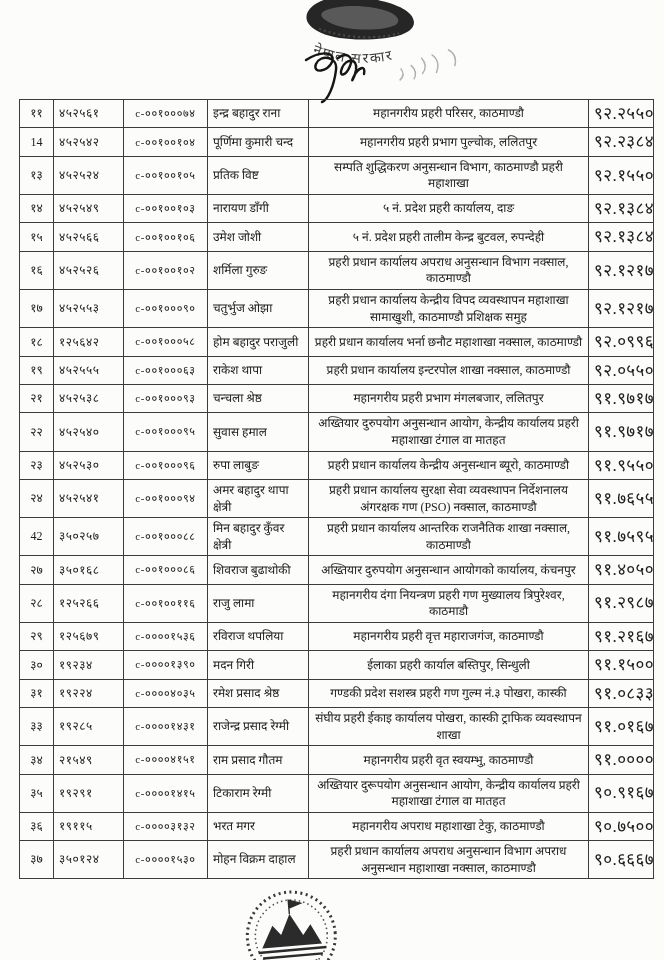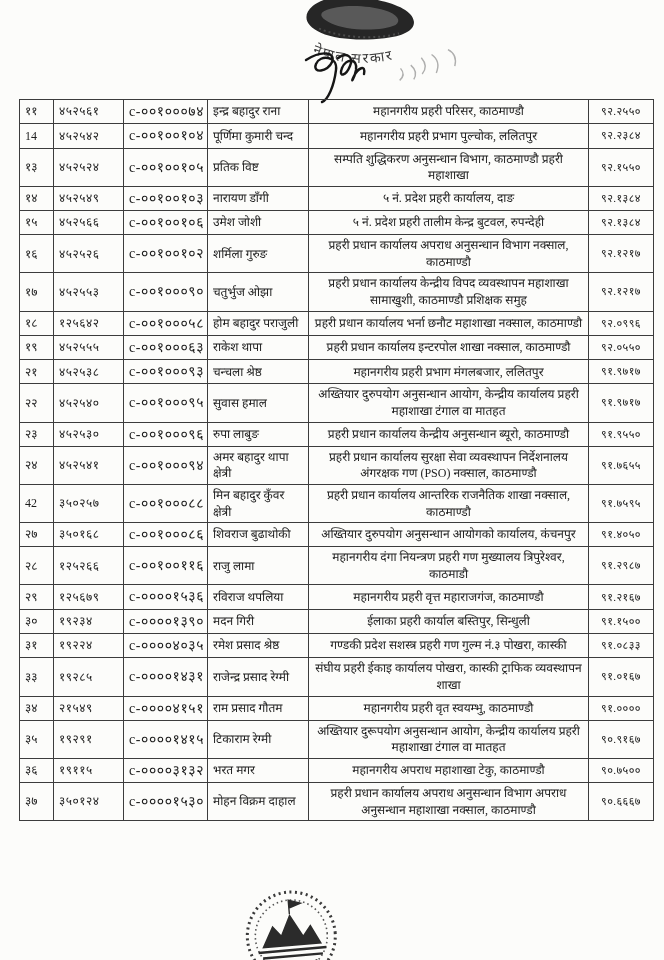--- a/index.html
+++ b/index.html
@@ -18,26 +18,26 @@
     border-collapse:collapse;table-layout:fixed;
   }
   .roster td{
     border:1px solid #3c3c3c;
     color:#1c1c1c;
     font-size:12px;line-height:1.38;
     padding:2px 5px;
     vertical-align:middle;
     overflow:hidden;
   }
-  td.c-sn{}
+  td.c-sn{text-align:center;}
   td.c-regno{text-align:left;letter-spacing:.5px;}
-  td.c-code{text-align:center;font-size:14px;letter-spacing:.6px;}
+  td.c-code{text-align:center;font-size:11px;letter-spacing:.6px;}
   td.c-name{text-align:left;margin-left:19px;}
   td.c-office{text-align:center;}
-  td.c-score{text-align:center;font-size:11px;letter-spacing:.4px;}
+  td.c-score{text-align:center;font-size:17px;letter-spacing:.4px;}
 </style>
 </head>
 <body>
 
 <svg class="stamp-top" viewBox="0 0 230 100">
 
   <path d="M58,14 C70,2 96,0 120,3 C142,6 158,12 160,22 C162,31 150,38 132,41 C110,45 84,46 68,40 C52,34 48,24 58,14 Z" fill="#262626"></path>
   <path d="M70,18 C84,10 112,9 130,13 C143,16 148,22 142,27 C128,35 92,36 78,30 C68,26 64,22 70,18 Z" fill="#f5f5f2" opacity="0.25"></path>
   <path d="M66,36 C90,44 126,43 146,35" stroke="#4a4a4a" stroke-width="2" fill="none" stroke-dasharray="2 3"></path>
 

